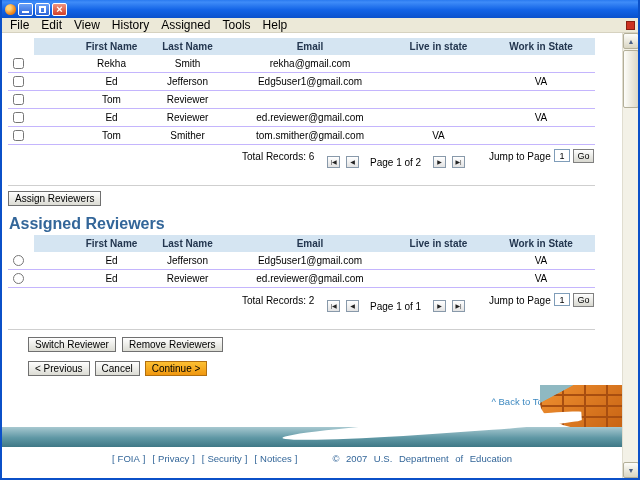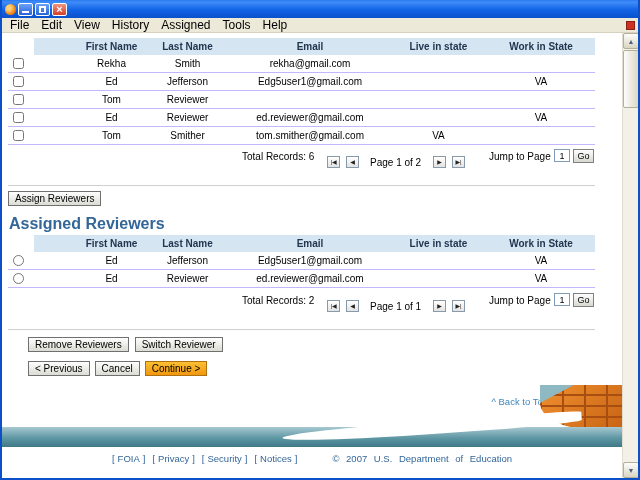--- a/index.html
+++ b/index.html
@@ -259,22 +259,22 @@
         <button class="pg-btn pg-next">▶</button>
         <button class="pg-btn pg-last">▶|</button>
         <span class="jump-label">Jump to Page</span>
         <input class="jump-input" type="text" value="1" style="">
         <button class="go-btn">Go</button>
       </div>
 
       <div class="divider div2"></div>
 
       <div class="action-row">
+        <button class="xp-btn">Switch Reviewer</button>
         <button class="xp-btn">Remove Reviewers</button>
-        <button class="xp-btn">Switch Reviewer</button>
       </div>
 
       <div class="nav-row">
         <button class="xp-btn">&lt; Previous</button>
         <button class="xp-btn">Cancel</button>
         <button class="xp-btn orange-btn">Continue &gt;</button>
       </div>
 
       <a href="#" class="back-top">^ Back to Top</a>
 

